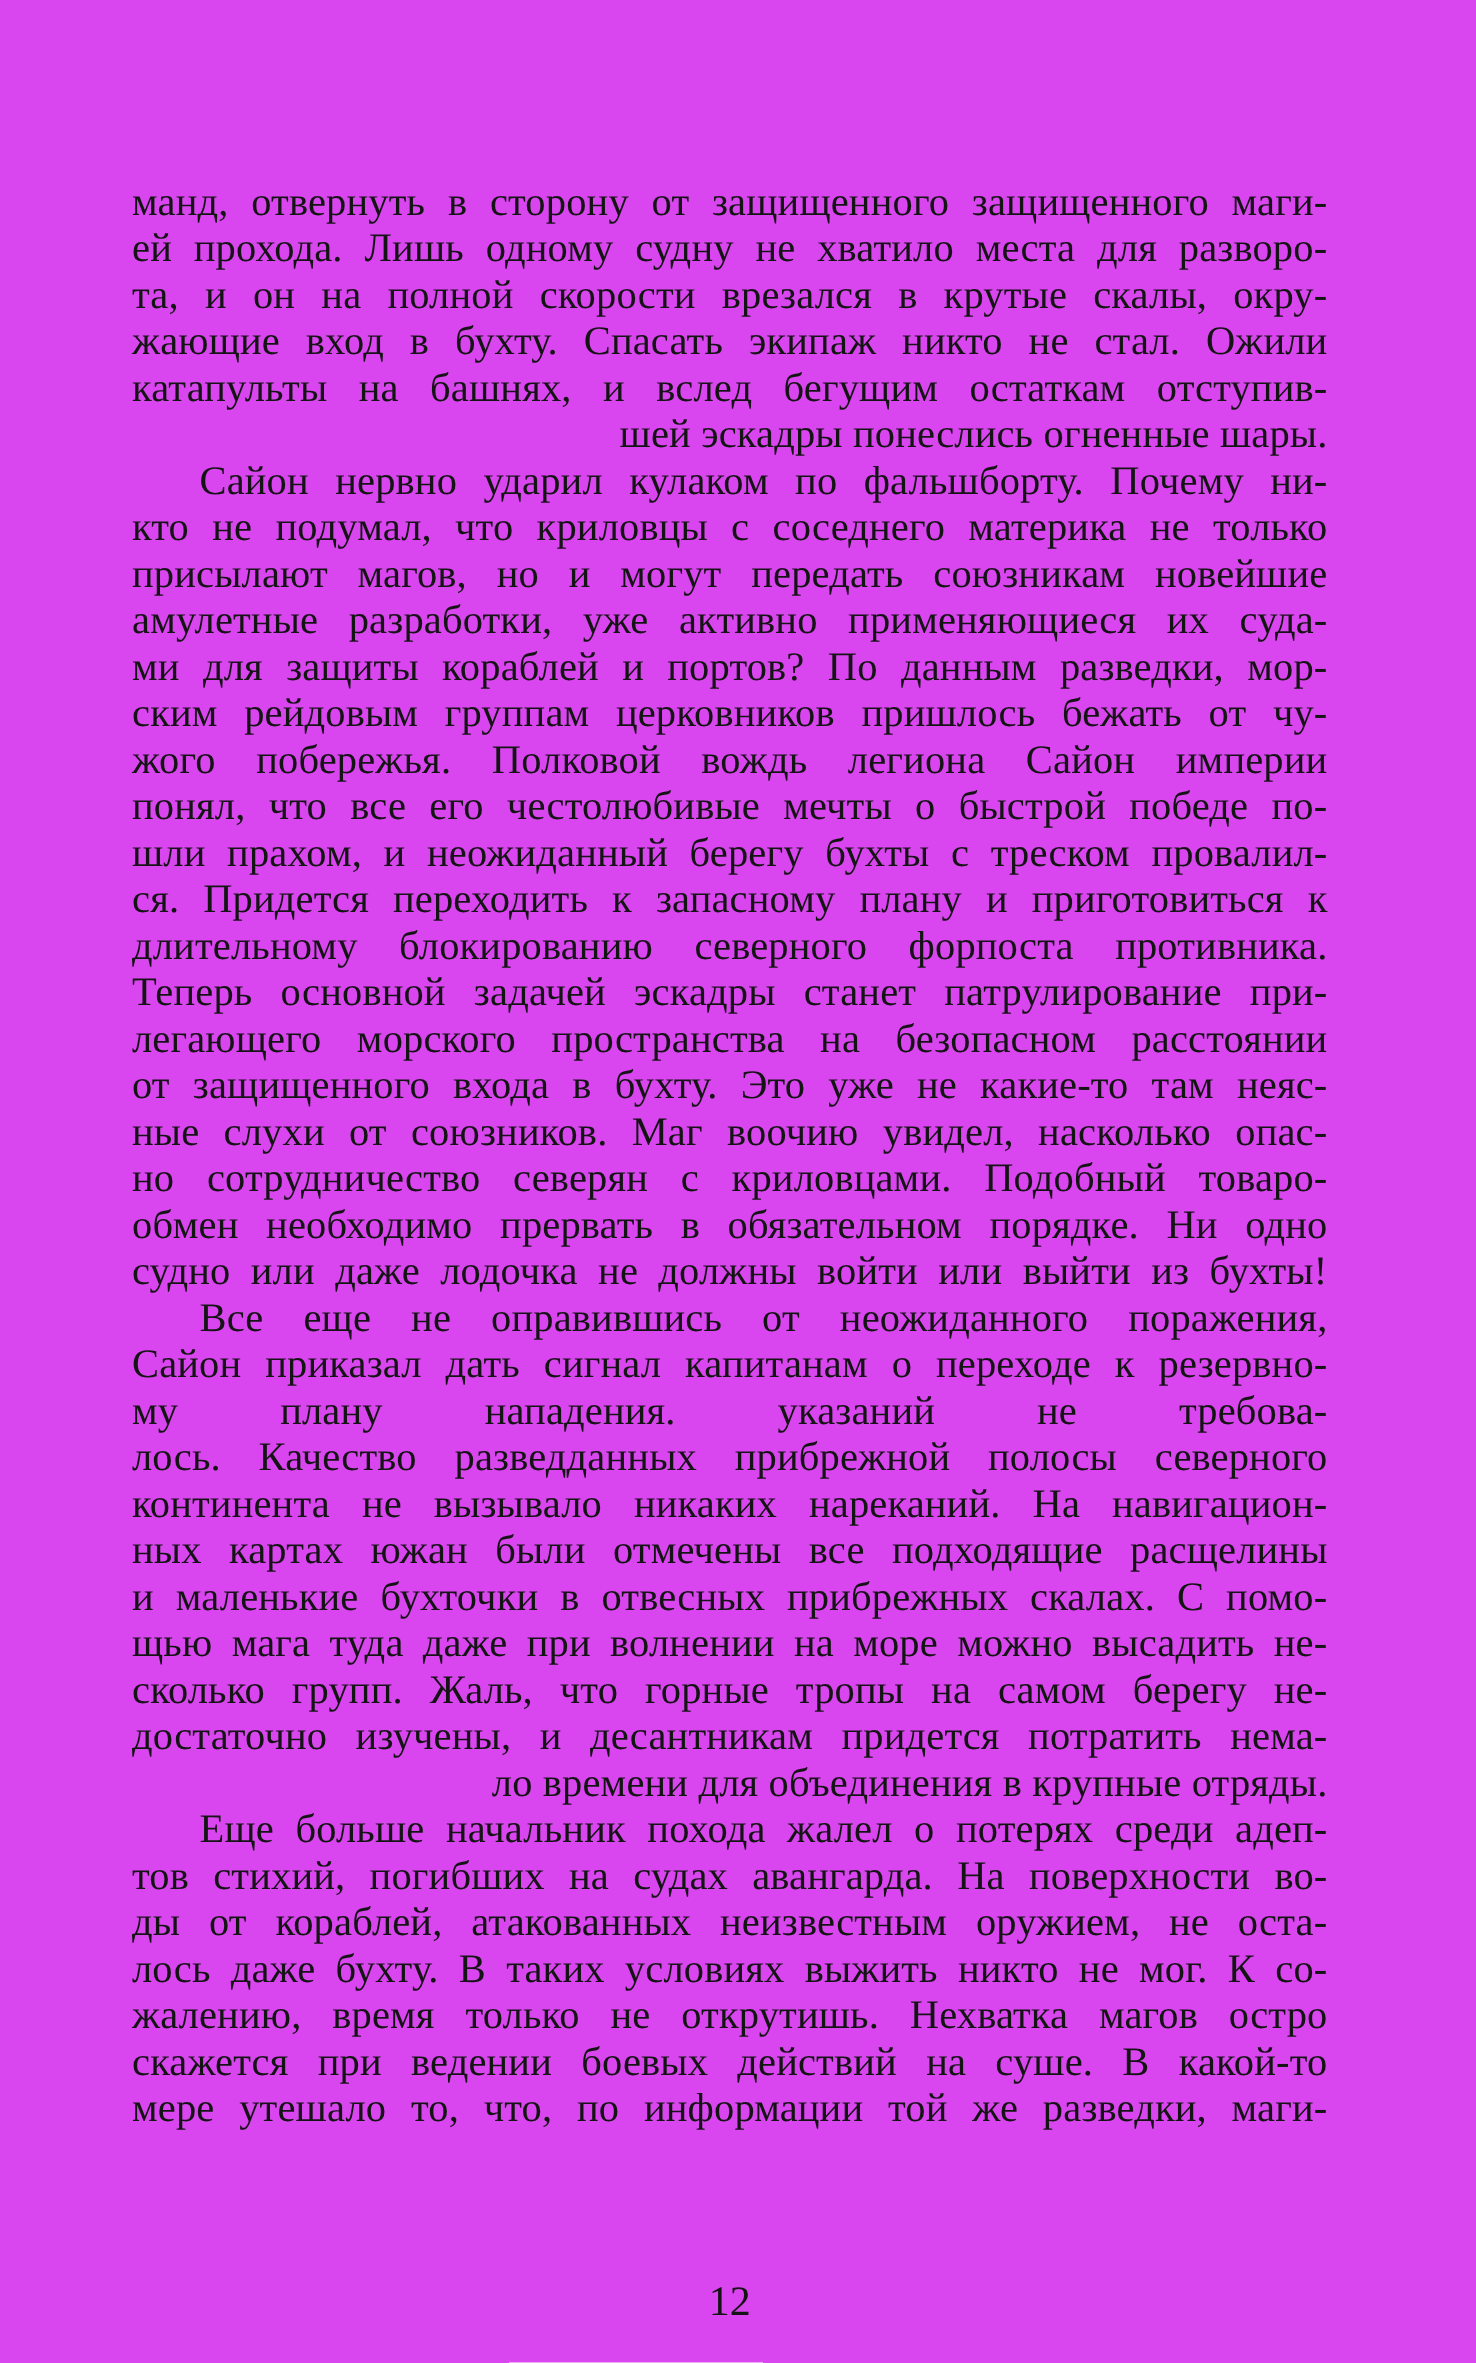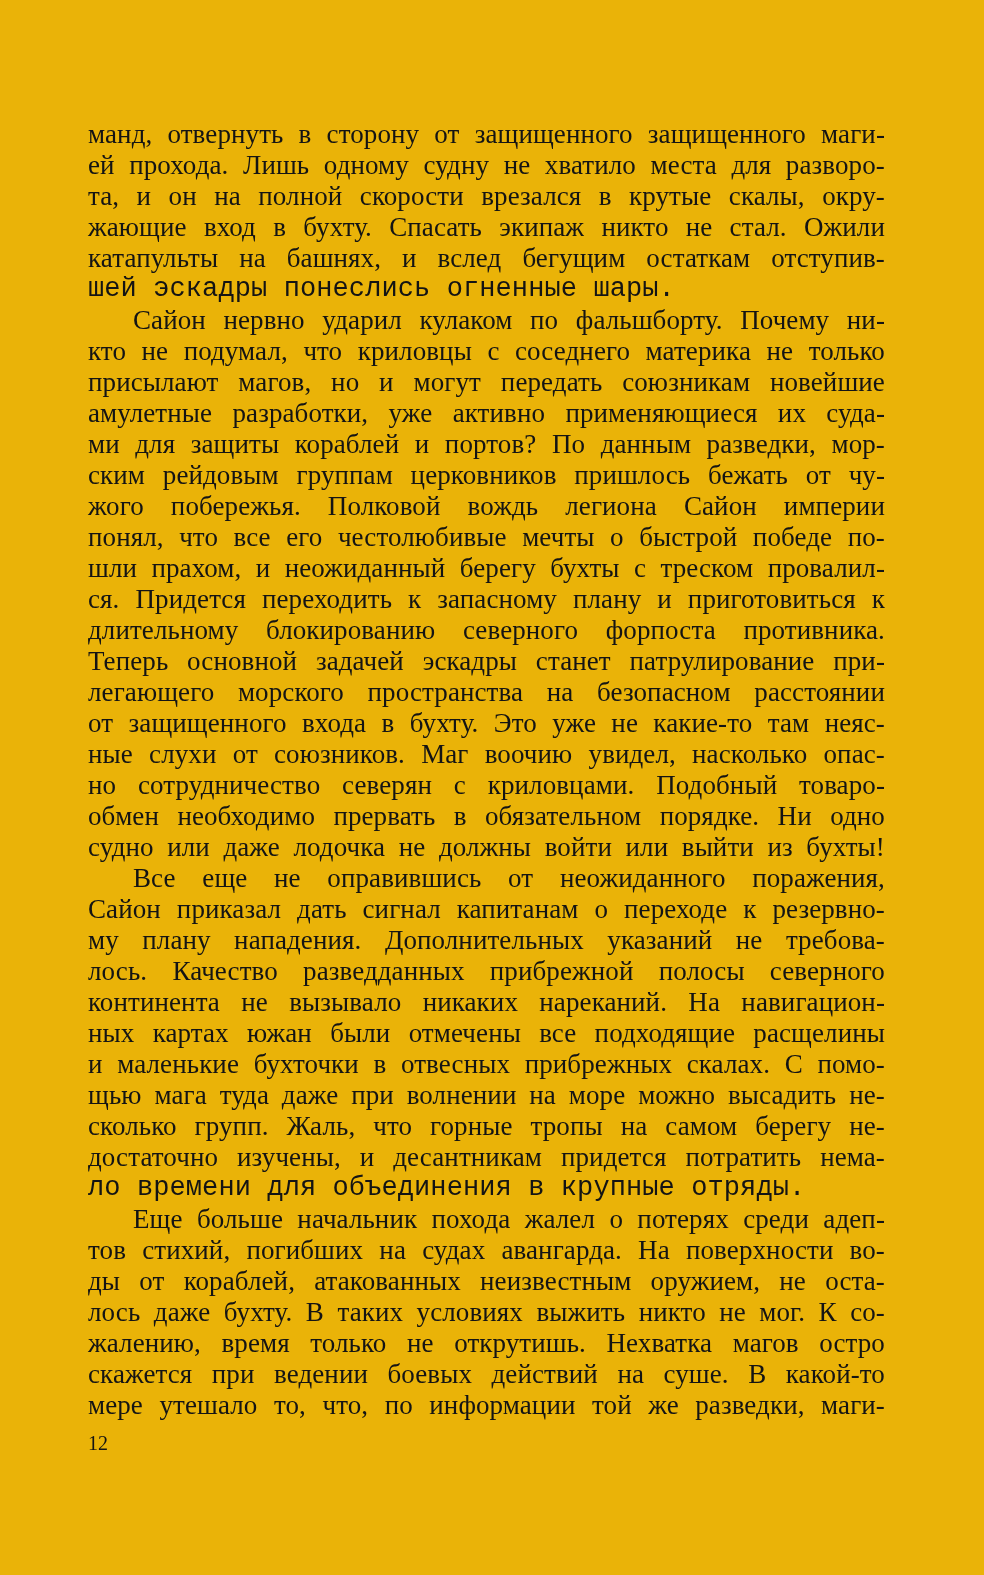--- a/index.html
+++ b/index.html
@@ -4,21 +4,21 @@
 <style>
   html, body {
     margin: 0;
     padding: 0;
     background: #ffffff;
   }
   .page {
     position: relative;
     width: 984px;
     height: 1575px;
-    background: #eab308;
+    background: #d946ef;
     color: #141414;
     font-family: "Liberation Serif", "DejaVu Serif", serif;
     overflow: hidden;
   }
   .text-block {
     position: absolute;
     left: 88px;
     top: 119px;
     width: 797px;
   }
@@ -29,33 +29,32 @@
     letter-spacing: 0.1px;
   }
   .line.just {
     display: flex;
     justify-content: space-between;
   }
   .line.just.indent {
     padding-left: 45px;
   }
   .line.last {
-    text-align: left;
-    font-family: Liberation Mono, monospace;
+    text-align: right;
   }
   .w {
     white-space: pre;
   }
   .page-number {
     position: absolute;
-    top: 1428px;
+    top: 1520px;
     left: 88px;
     width: 797px;
-    text-align: left;
-    font-size: 20px;
+    text-align: center;
+    font-size: 28px;
     line-height: 30px;
   }
 </style>
 </head>
 <body>
 
 <div class="page">
   <div class="text-block">
       <div class="line just">
         <span class="w">манд, </span>
@@ -318,21 +317,20 @@
         <span class="w">капитанам </span>
         <span class="w">о </span>
         <span class="w">переходе </span>
         <span class="w">к </span>
         <span class="w">резервно-</span>
       </div>
       <div class="line just">
         <span class="w">му </span>
         <span class="w">плану </span>
         <span class="w">нападения. </span>
-        <span class="w">Дополнительных </span>
         <span class="w">указаний </span>
         <span class="w">не </span>
         <span class="w">требова-</span>
       </div>
       <div class="line just">
         <span class="w">лось. </span>
         <span class="w">Качество </span>
         <span class="w">разведданных </span>
         <span class="w">прибрежной </span>
         <span class="w">полосы </span>

